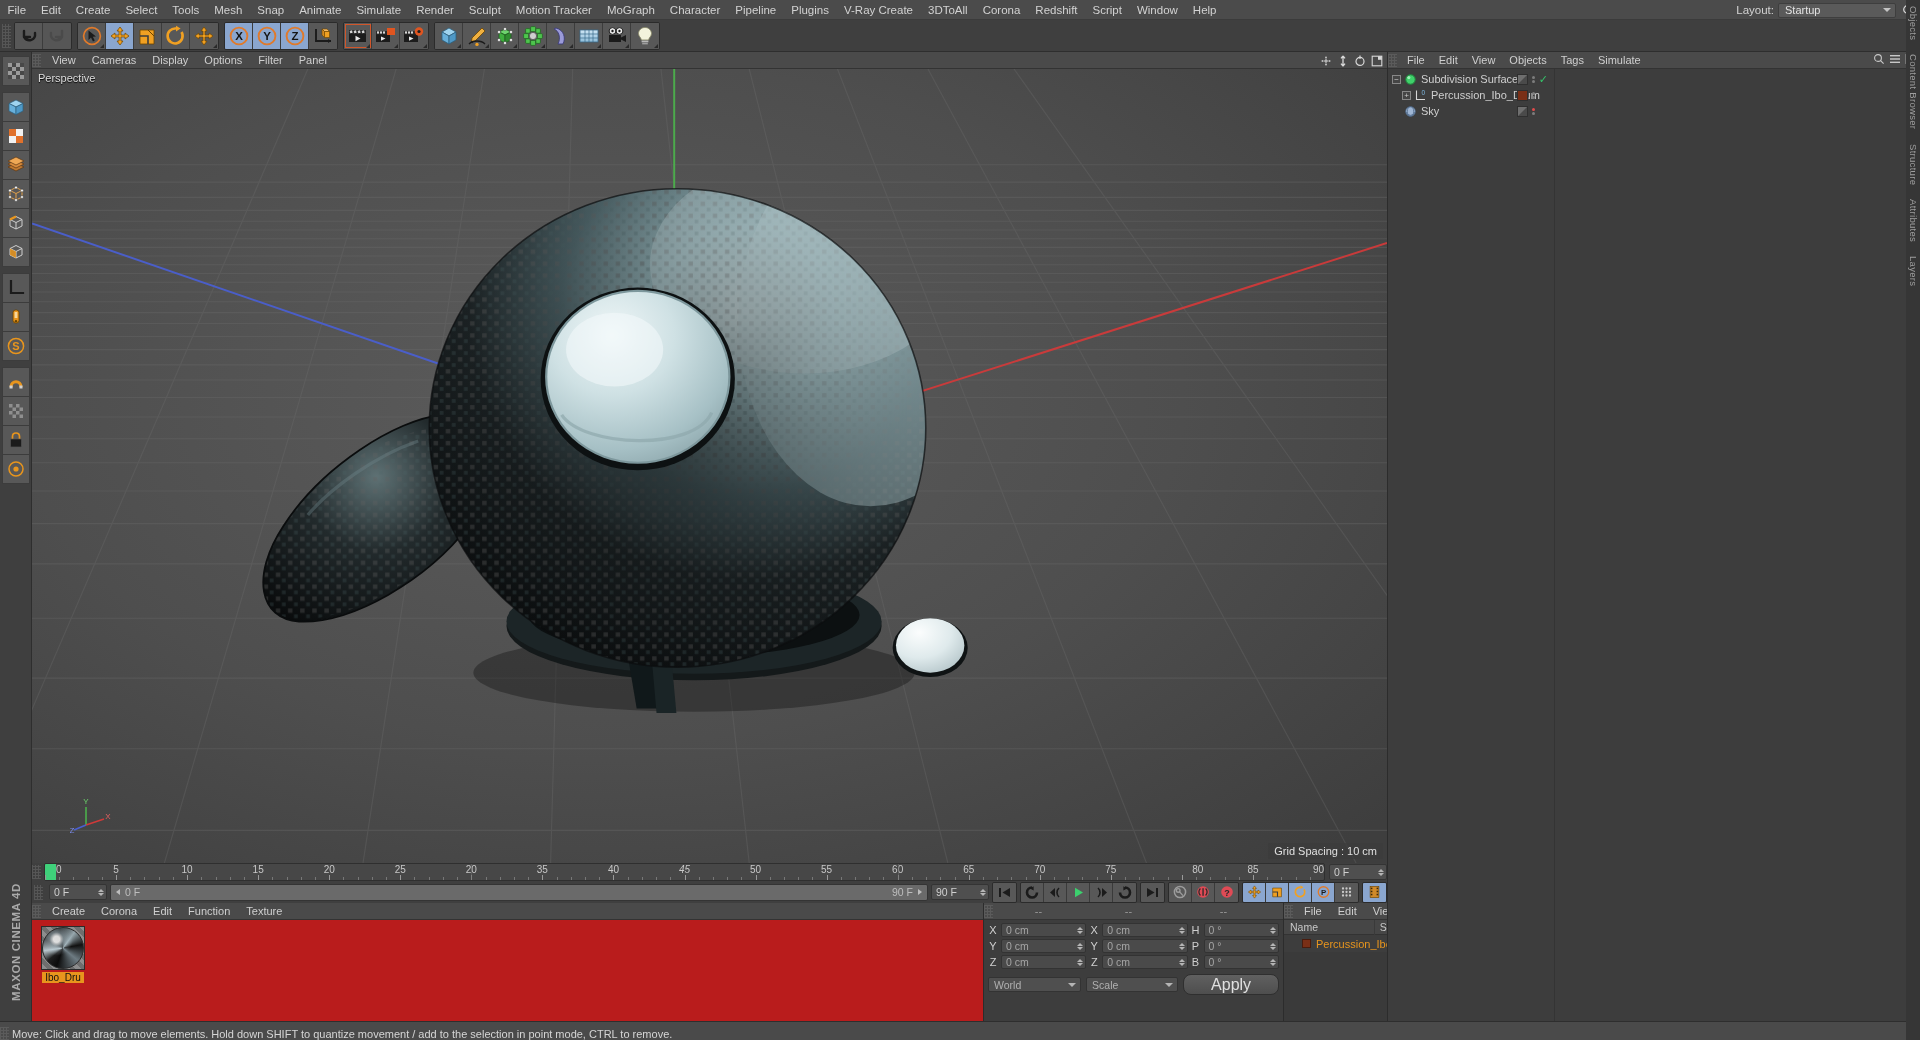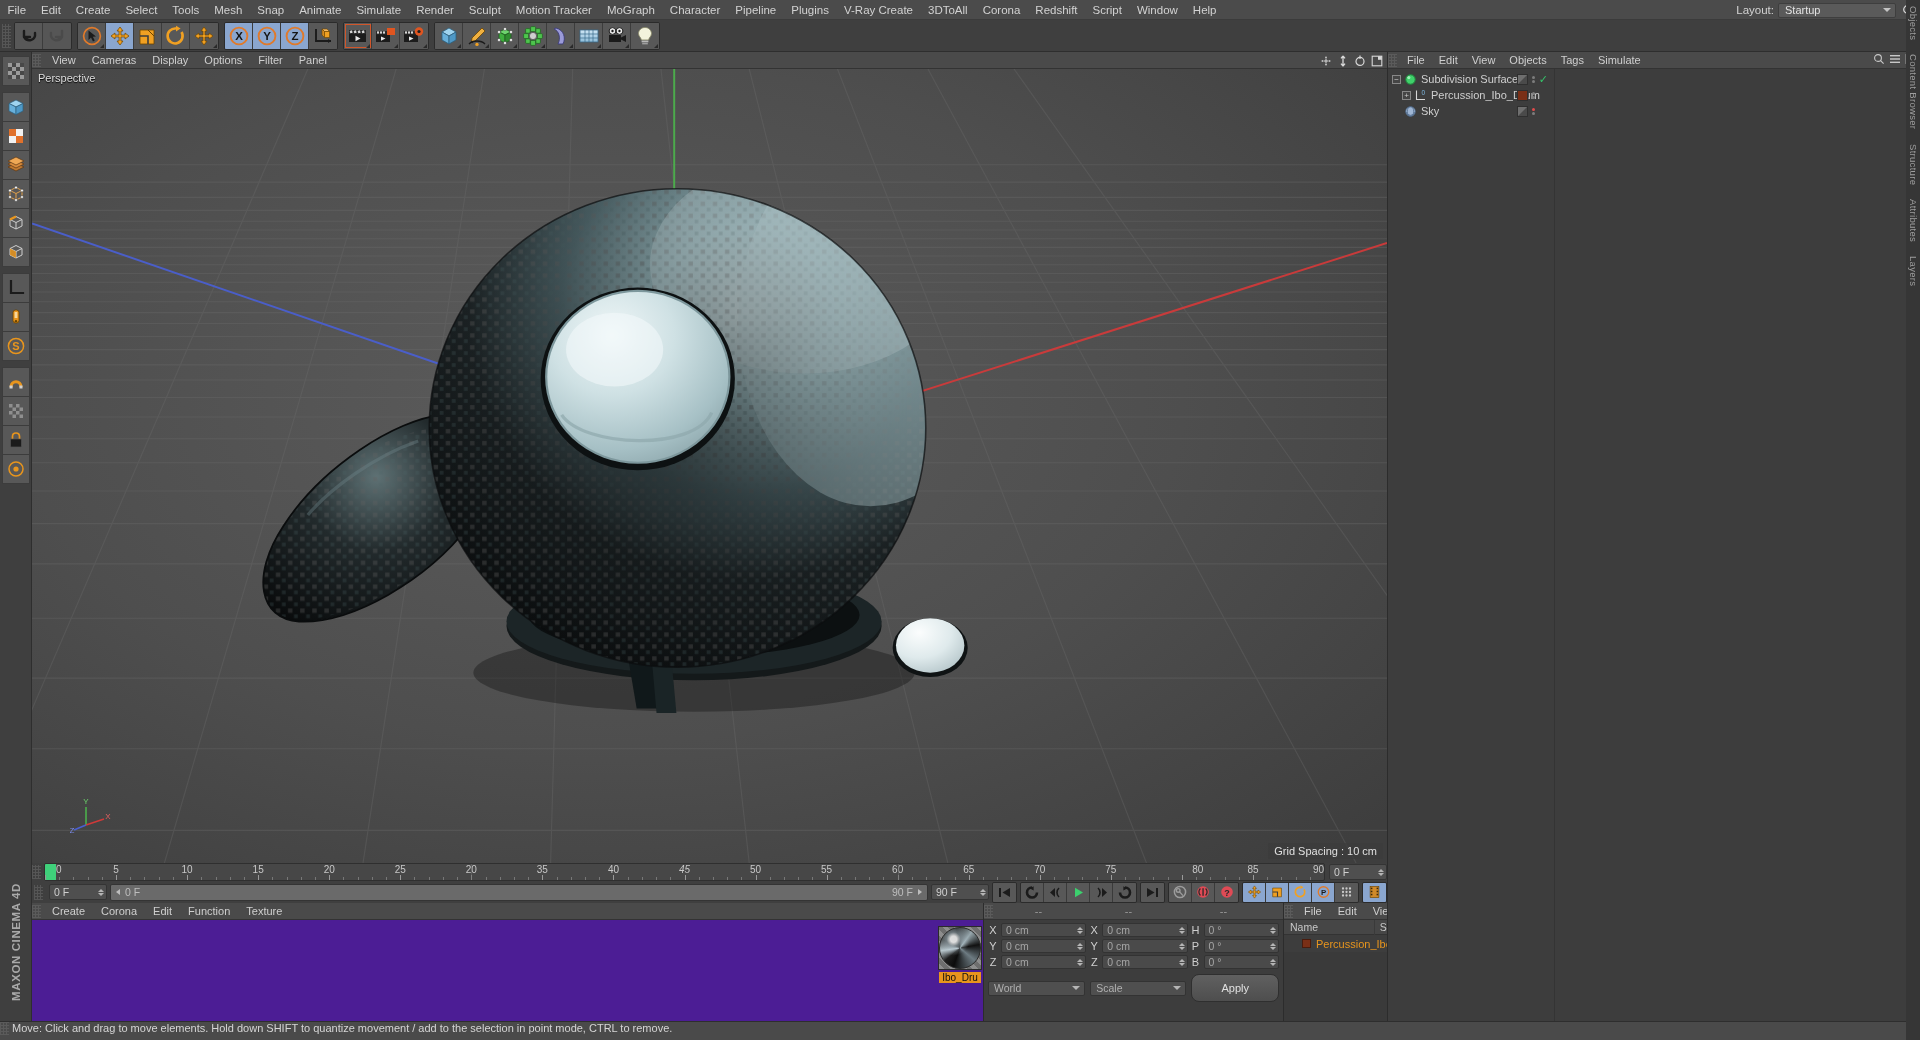--- a/index.html
+++ b/index.html
@@ -126,21 +126,21 @@
   .pgrp { display: flex; border: 1px solid #2b2b2b; border-radius: 2px; overflow: hidden; }
   .pgrp .pbtn { border: none; border-right: 1px solid #3a3a3a; }
   .pgrp .pbtn:last-child { border-right: none; }
   .pbtn.blue { background: #8aa6cf; }
 
   
   .bottom { flex: 0 0 118px; display: flex; background: #3a3a3a; }
   .matmgr { flex: 0 0 952px; display: flex; flex-direction: column; border-right: 1px solid #2c2c2c; }
   .panel-menu { height: 17px; background: #4a4a4a; display: flex; align-items: center; border-bottom: 1px solid #333; }
   .panel-menu .mi { color: #cfcfcf; font-size: 11px; padding: 0 8px; line-height: 17px; }
-  .mat-area { flex: 1 1 auto; background: #4c1d95; padding: 6px 0 0 8px; display: flex; gap: 8px; justify-content: flex-end; }
+  .mat-area { flex: 1 1 auto; background: #b91c1c; padding: 6px 0 0 8px; display: flex; gap: 8px; }
   .mat-cell { width: 46px; display: flex; flex-direction: column; align-items: center; }
   .mat-swatch {
     width: 42px; height: 42px; border: 1px solid #2b2b2b;
     background:
       radial-gradient(circle at 34% 28%, rgba(255,255,255,.85) 0 8%, rgba(190,210,220,.5) 18%, rgba(0,0,0,0) 42%),
       conic-gradient(from 200deg at 50% 50%, #0c0c0c 0deg, #1e1e1e 30deg, #b8c6cc 62deg, #2a2a2a 96deg, #0a0a0a 150deg, #97a7ad 196deg, #111 240deg, #6d7b82 290deg, #0b0b0b 360deg);
     border-radius: 50%;
   }
   .mat-swatch-bg { width: 44px; height: 44px; display:flex; align-items:center; justify-content:center;
     background-image: repeating-linear-gradient(45deg,#8d8d8d 0 4px,#6e6e6e 4px 8px); border:1px solid #2b2b2b;}
@@ -155,22 +155,22 @@
   .cfield {
     flex: 1 1 auto; height: 14px; background: #4a4a4a; border: 1px solid #333; border-radius: 2px;
     color: #a5a5a5; font-size: 10.5px; display: flex; align-items: center; padding: 0 4px; position: relative;
   }
   .csel {
     height: 15px; background: #4f4f4f; border: 1px solid #333; border-radius: 2px; color: #b0b0b0;
     font-size: 10.5px; display: flex; align-items: center; padding: 0 5px; position: relative; flex: 1 1 auto;
   }
   .csel .caret { position: absolute; right: 4px; width: 0; height: 0; border-left: 4px solid transparent; border-right: 4px solid transparent; border-top: 4px solid #b5b5b5; }
   .applybtn {
-    flex: 1 1 auto; height: 28px; background: linear-gradient(#606060,#4e4e4e); border: 1px solid #2f2f2f;
-    border-radius: 8px; color: #e0e0e0; font-size: 11px; display: flex; align-items: center; justify-content: center;
+    flex: 1 1 auto; height: 21px; background: linear-gradient(#606060,#4e4e4e); border: 1px solid #2f2f2f;
+    border-radius: 8px; color: #e0e0e0; font-size: 16px; display: flex; align-items: center; justify-content: center;
   }
 
   .objmgr2 { flex: 1 1 auto; display: flex; flex-direction: column; }
   .om2-cols { height: 15px; background: #464646; display: flex; align-items: center; border-bottom: 1px solid #333; color: #c8c8c8; font-size: 10.5px; }
   .om2-name { padding-left: 6px; flex: 1 1 auto; }
   .om2-col { width: 18px; text-align: center; border-left: 1px solid #3a3a3a; height: 15px; line-height: 15px; }
   .om2-row { height: 17px; display: flex; align-items: center; background: #3d3d3d; }
   .om2-row .nm { color: #e8951d; font-size: 11px; padding-left: 18px; display: flex; align-items: center; gap: 5px; }
   .matdot { width: 9px; height: 9px; background: #7a2f16; border: 1px solid #4a1c0d; flex: 0 0 9px; }
 
@@ -196,21 +196,21 @@
   .chk { color: #35c46a; font-size: 11px; }
 
   .rsideTabs {
     position: absolute; right: 0; top: 0; width: 14px; height: 100%;
     background: #363636; display: flex; flex-direction: column; align-items: center; padding-top: 6px; gap: 14px;
   }
   .rtab { writing-mode: vertical-rl; color: #9e9e9e; font-size: 9.5px; letter-spacing: .3px; }
 
   
   .statusbar {
-    height: 19px; flex: 0 0 19px; background: #4a4a4a; display: flex; align-items: flex-start;
+    height: 19px; flex: 0 0 19px; background: #4a4a4a; display: flex; align-items: flex-end;
     color: #d5d5d5; font-size: 11px; border-top: 1px solid #2e2e2e;
   }
   .statusbar .grip { height: 13px; }
 </style>
 </head>
 <body>
 
 <div class="app">
 
 

